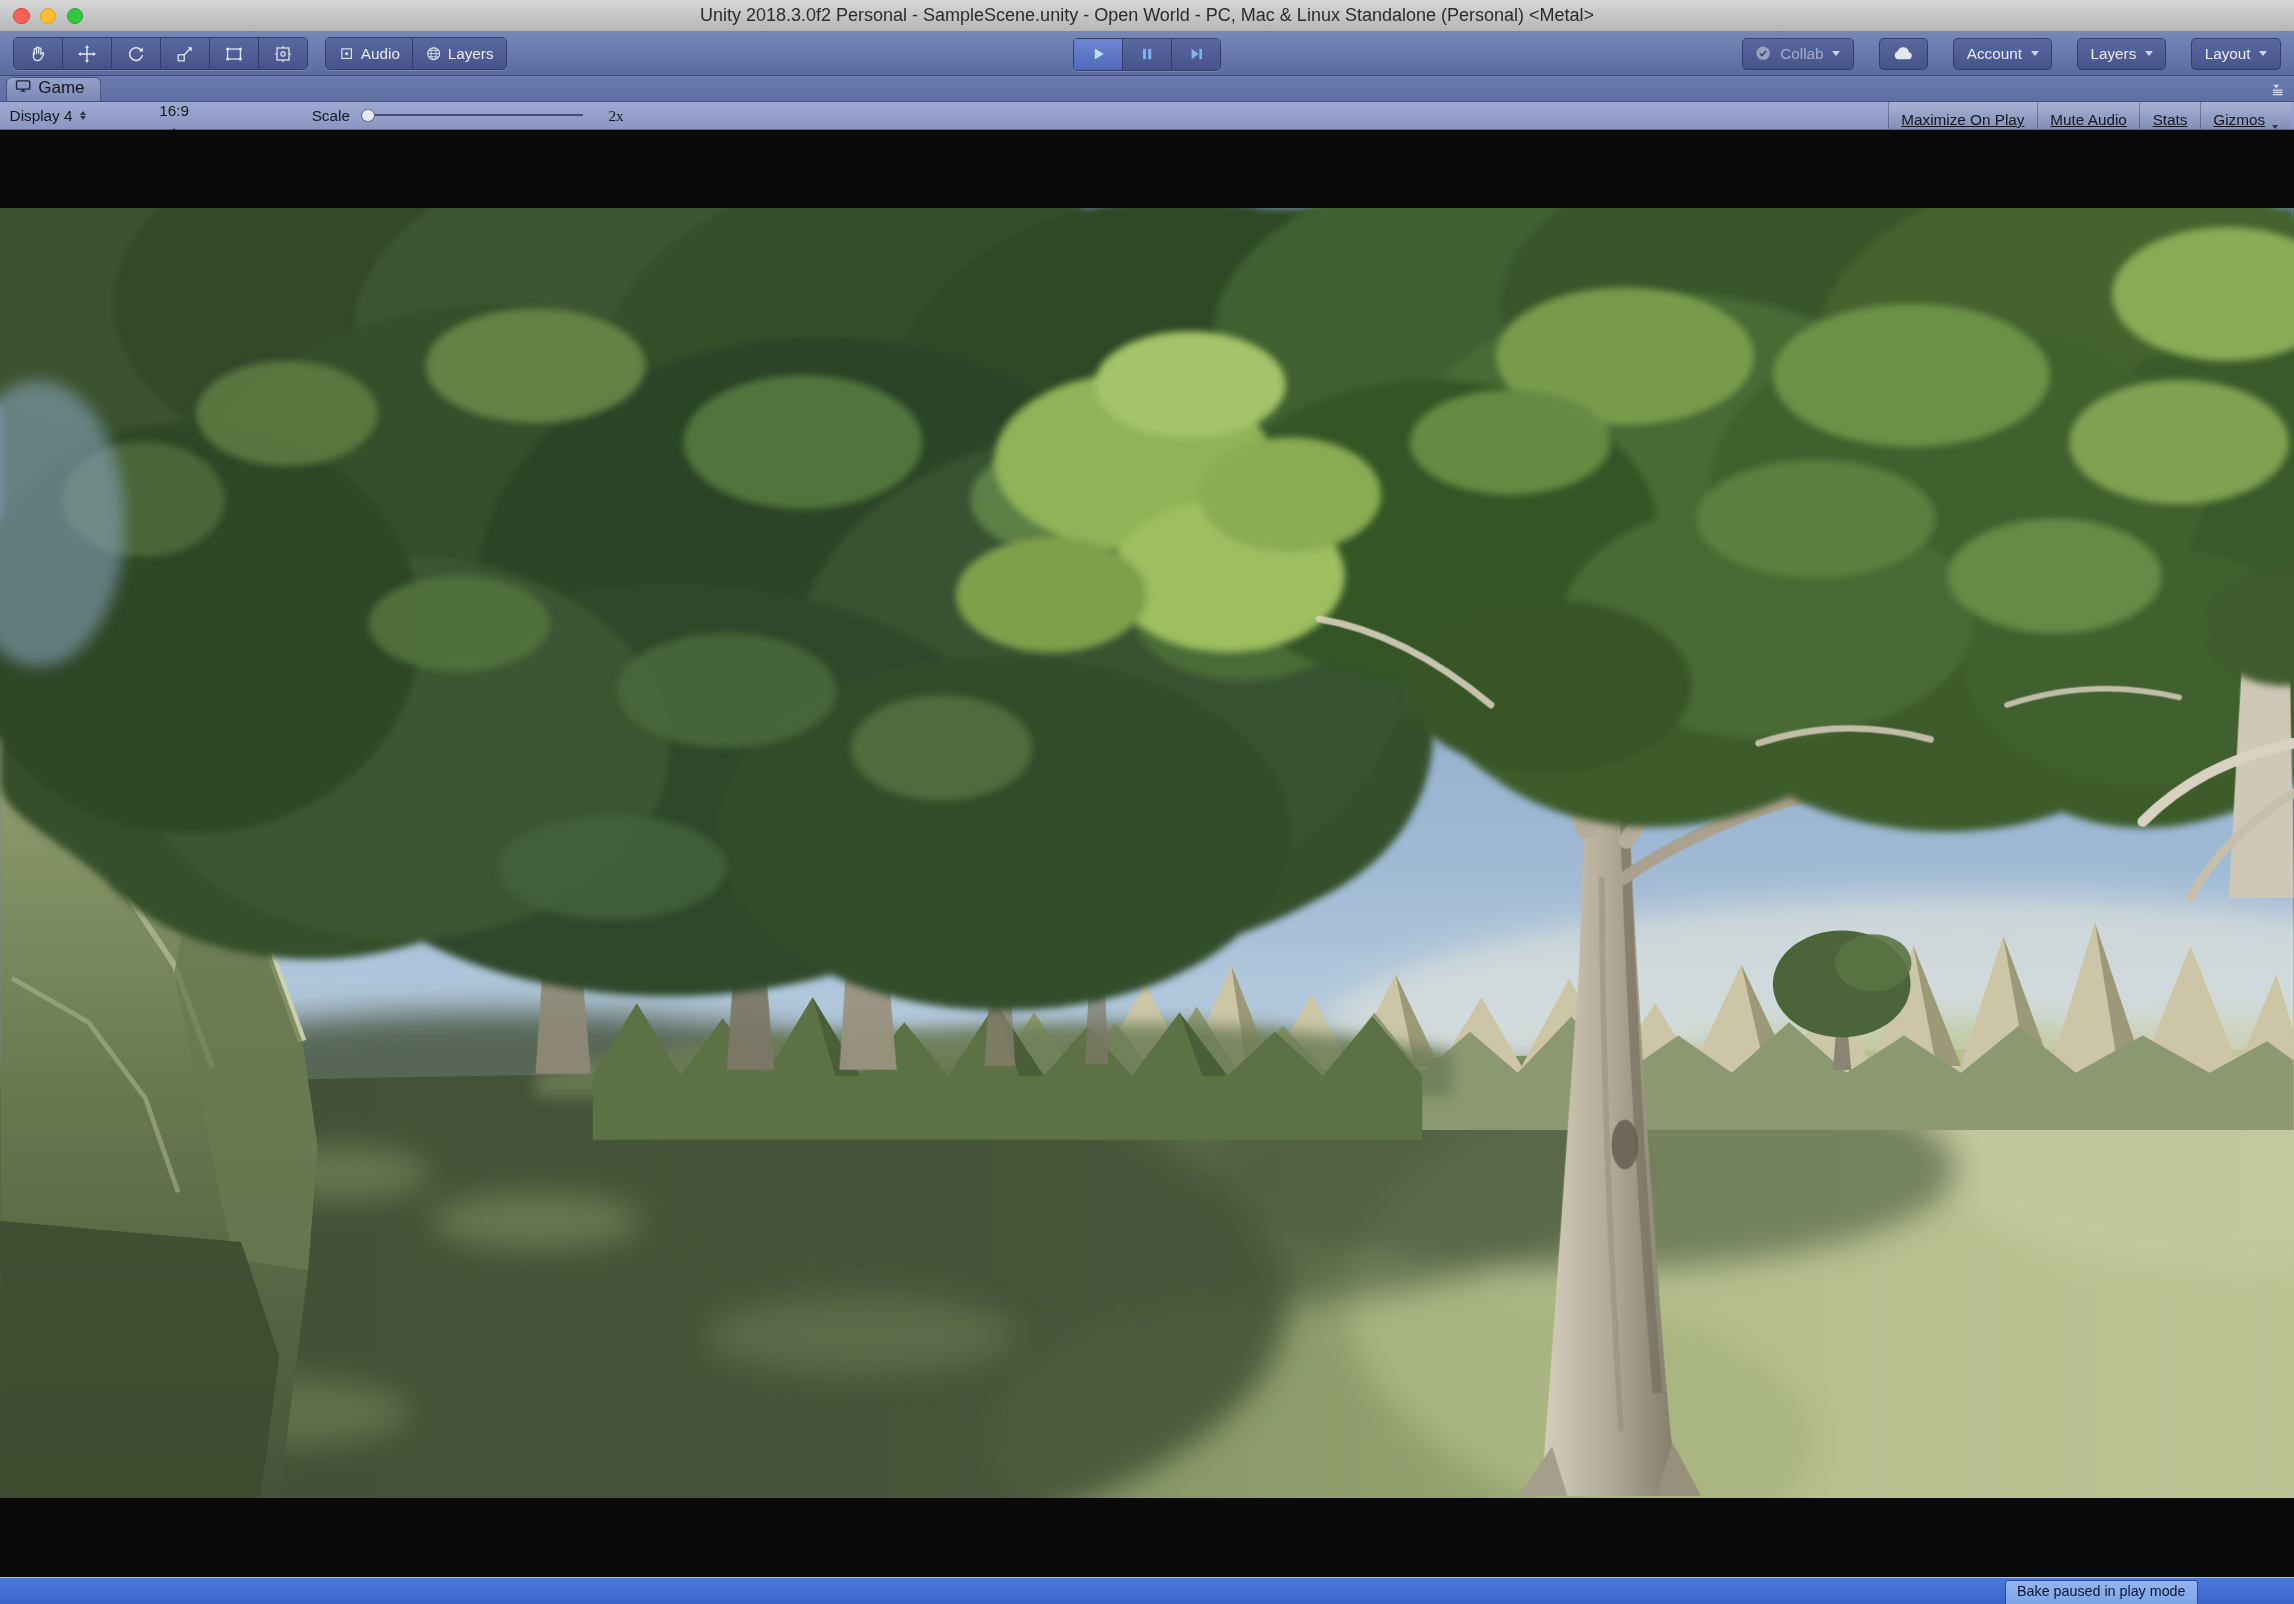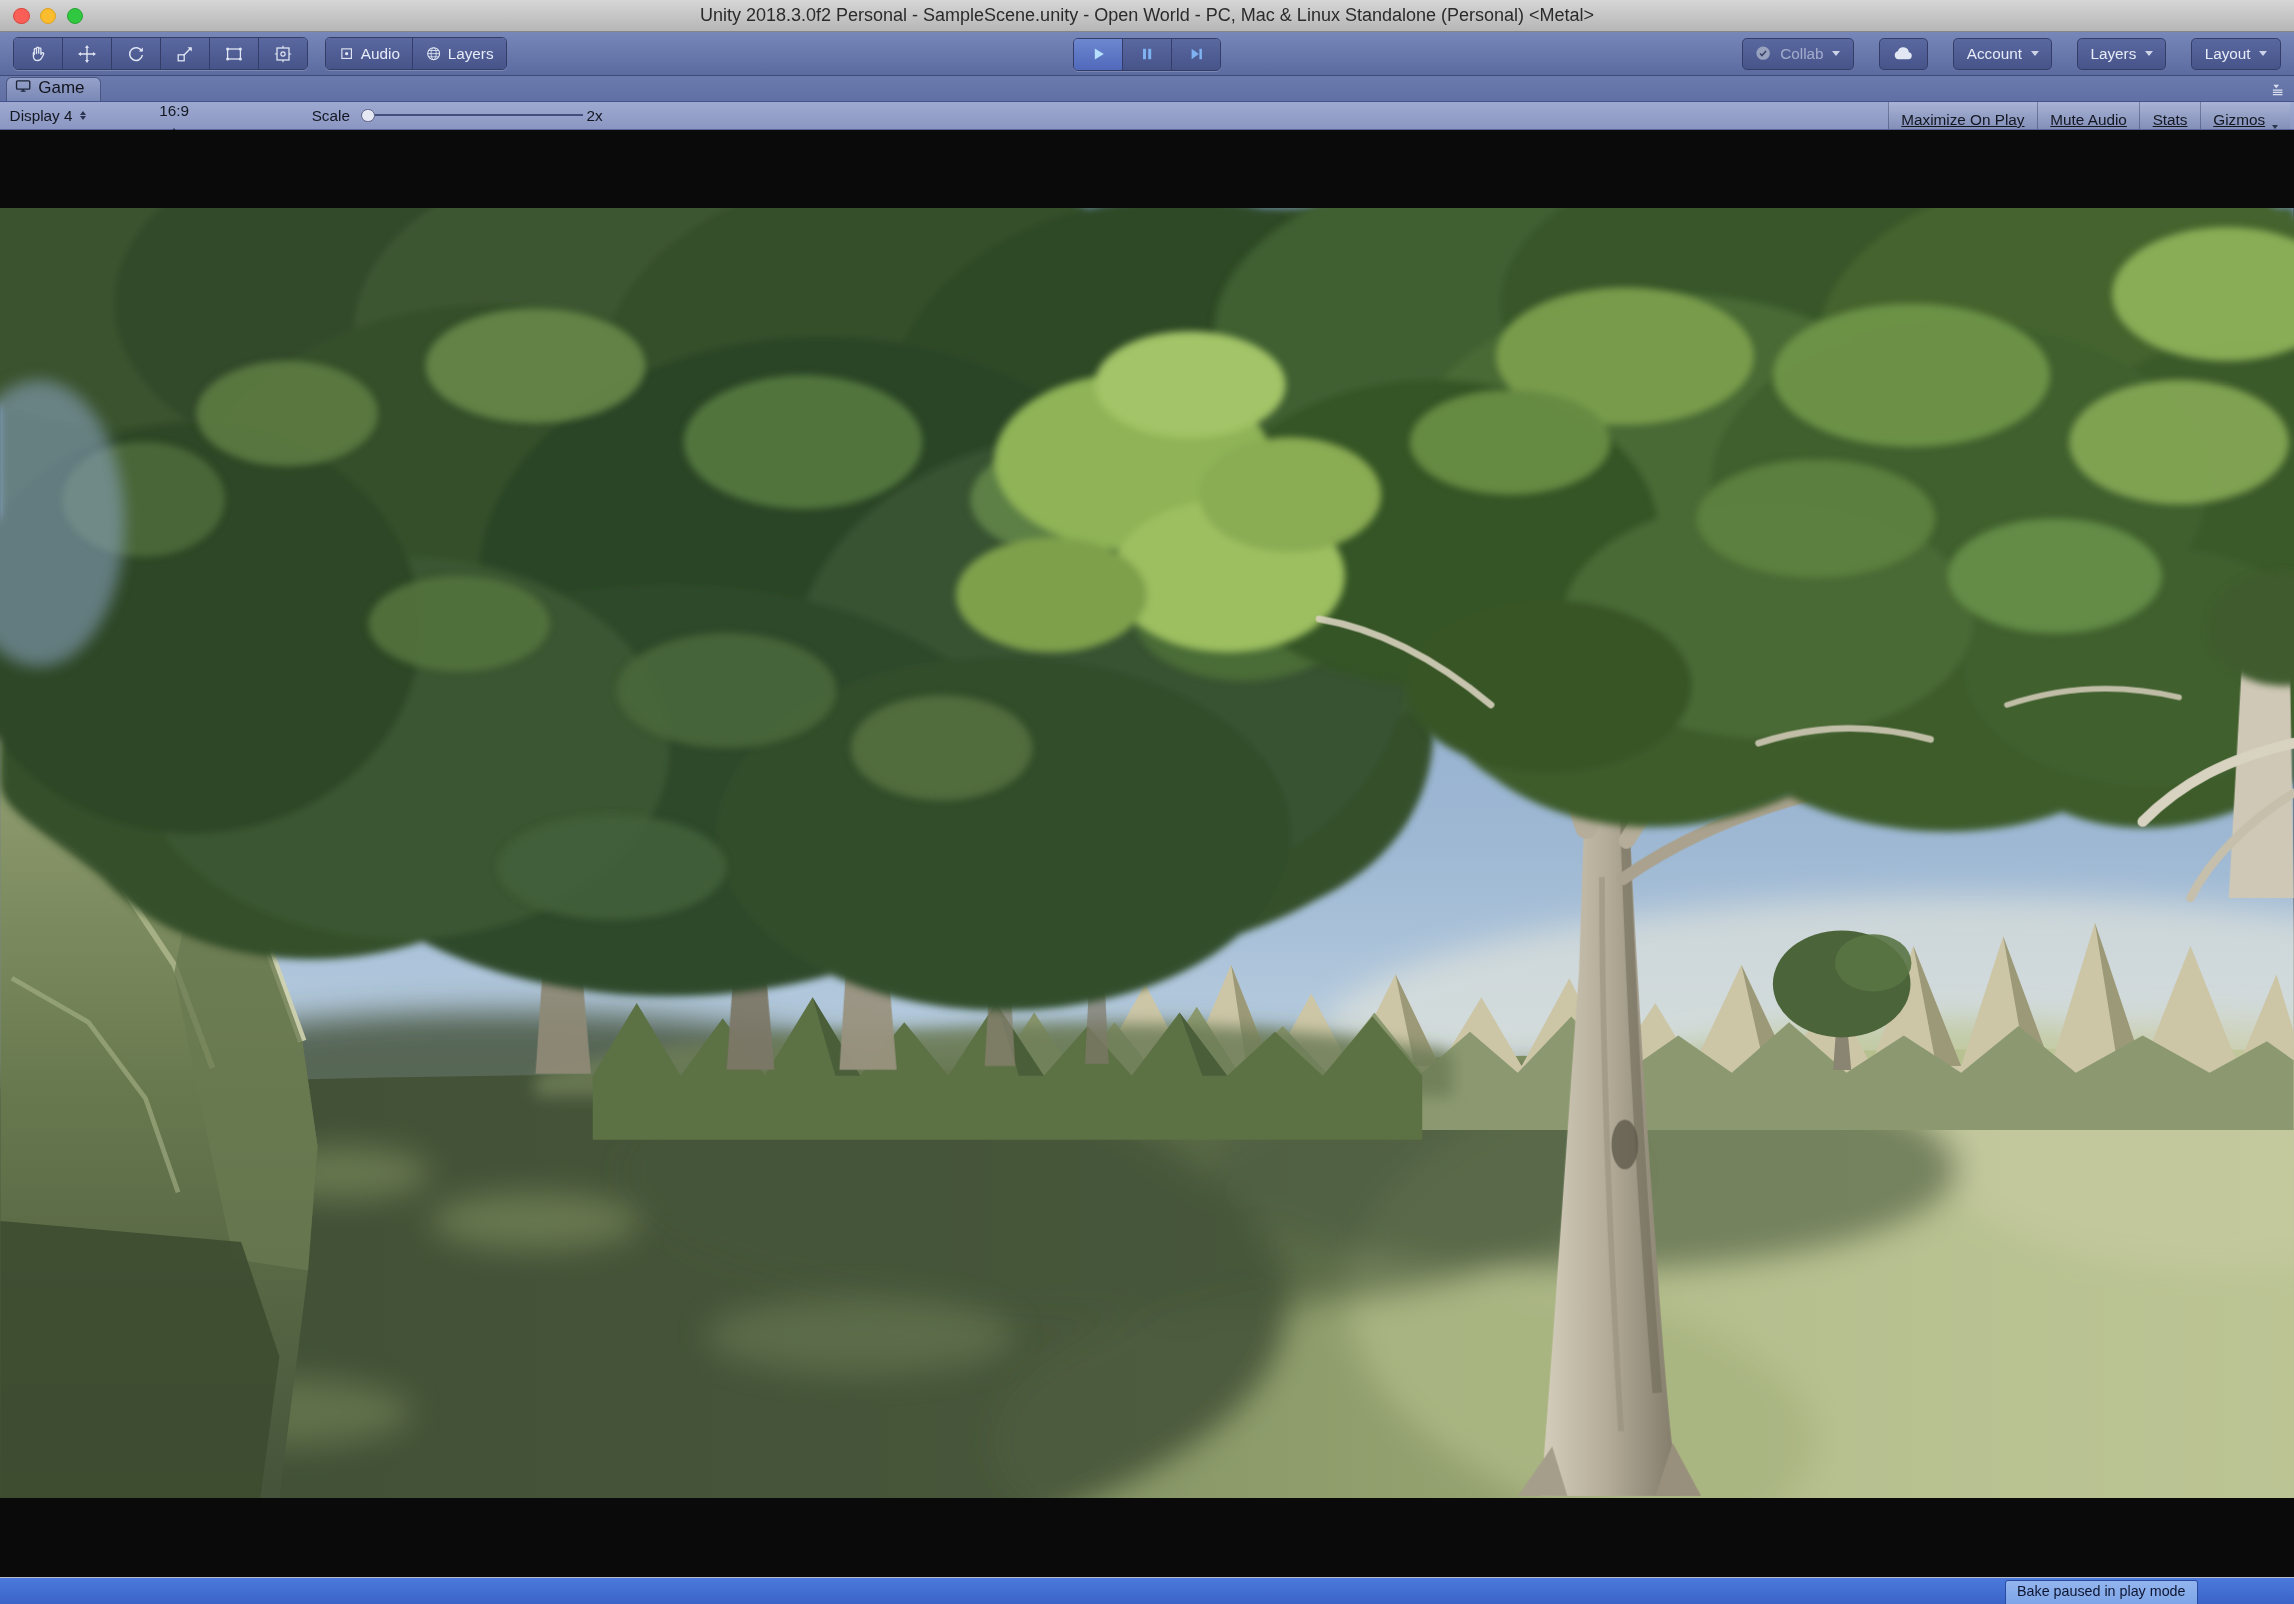--- a/index.html
+++ b/index.html
@@ -55,21 +55,21 @@
   .gc-dd.aspect{margin-left:54px;flex-direction:column;}
   .stepper{display:flex;flex-direction:column;gap:1.9px;}
   .stepper i{display:block;width:0;height:0;border-left:3.8px solid transparent;border-right:3.8px solid transparent;}
   .stepper .up{border-bottom:4.8px solid #2a3350;}
   .stepper .down{border-top:4.8px solid #2a3350;}
   .scale-label{margin-left:113px;}
   .slider{position:relative;width:222px;height:13.4px;margin-left:11.5px;}
   .slider-track{position:absolute;left:0;right:0;top:5.7px;height:1.9px;background:#434e7d;}
   .slider-handle{position:absolute;left:0;top:0;width:13.4px;height:13.4px;border-radius:50%;
     background:#e6e9f4;border:1px solid #5c6285;box-sizing:border-box;}
-  .scale-value{margin-left:3px;}
+  .scale-value{margin-left:25px;font-family:Liberation Serif, serif;}
   .gc-right{margin-left:auto;display:flex;height:100%;margin-right:3.8px;}
   .gc-btn{display:flex;align-items:flex-end;gap:6.7px;padding:0 12.4px;height:100%;
     border-left:1px solid rgba(38,48,92,.4);
     background:linear-gradient(rgba(255,255,255,.10),rgba(0,0,0,.05));text-decoration:underline;}
   .gc-btn .caret{border-left-width:3.8px;border-right-width:3.8px;border-top:4.8px solid #2a3350;}
 
   
   .viewport{flex:1 1 auto;position:relative;background:#0a0a0a;overflow:hidden;}
   .render{position:absolute;left:0;top:78px;width:2294px;height:1290px;}
   .render svg{display:block;}

